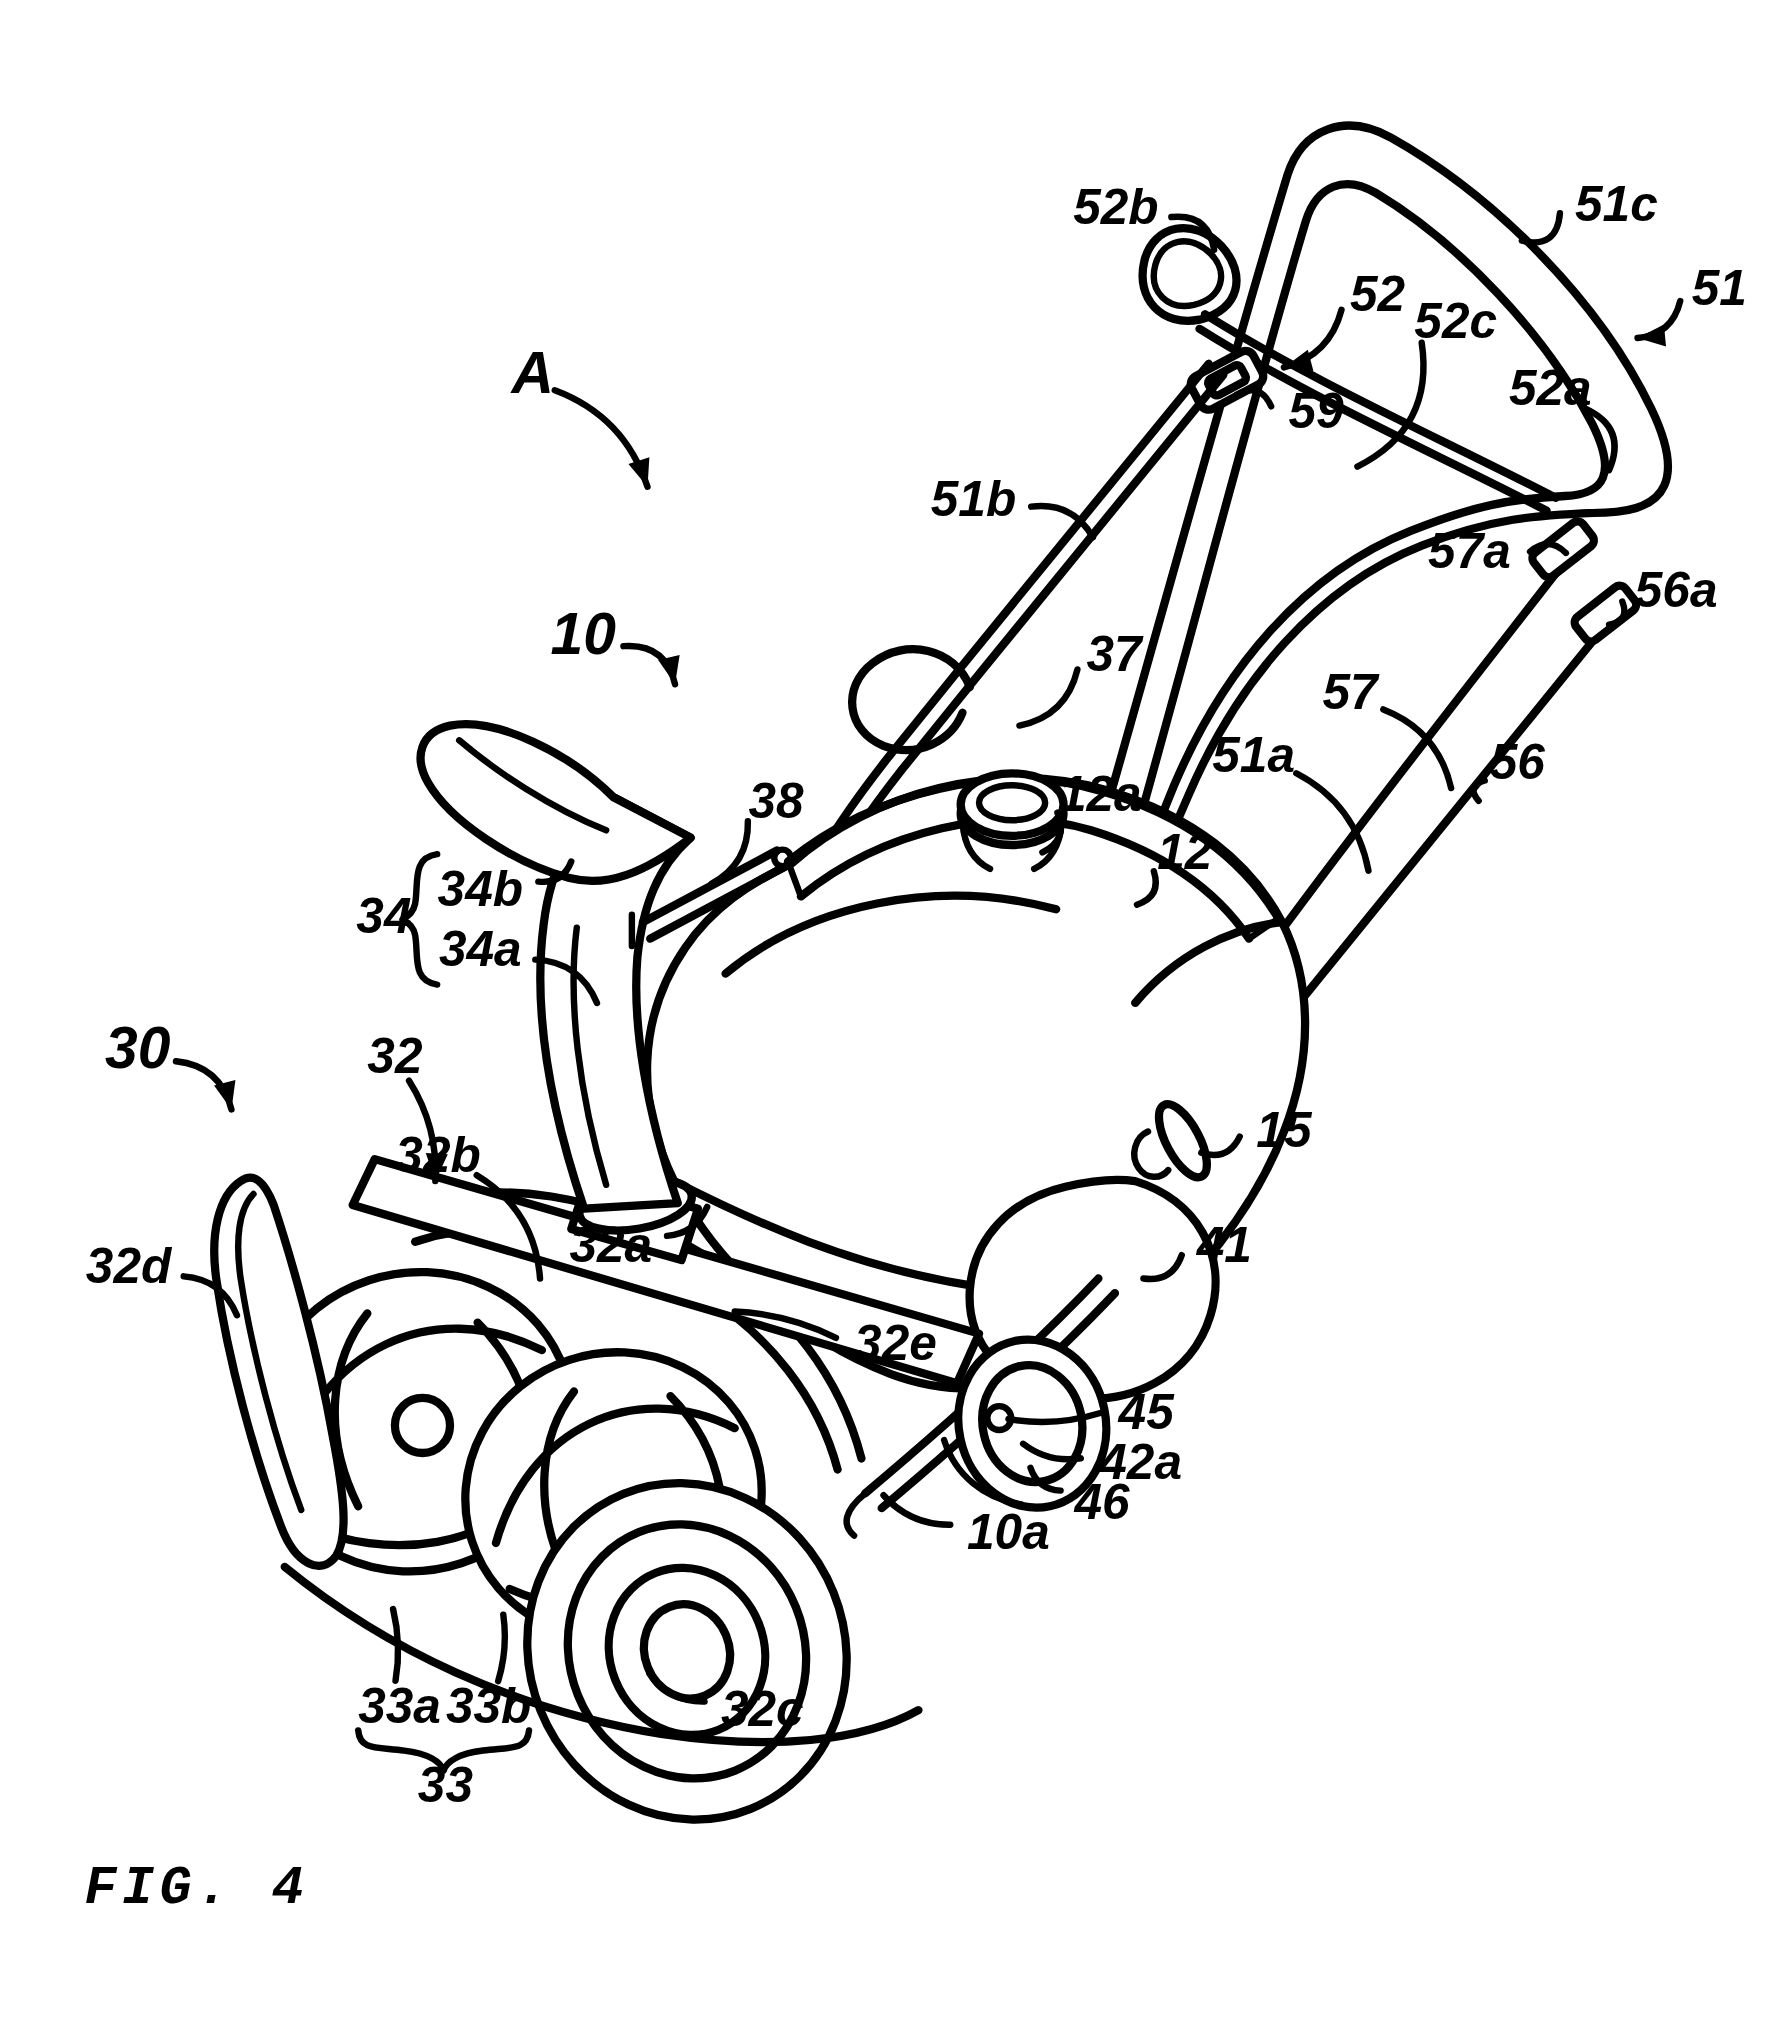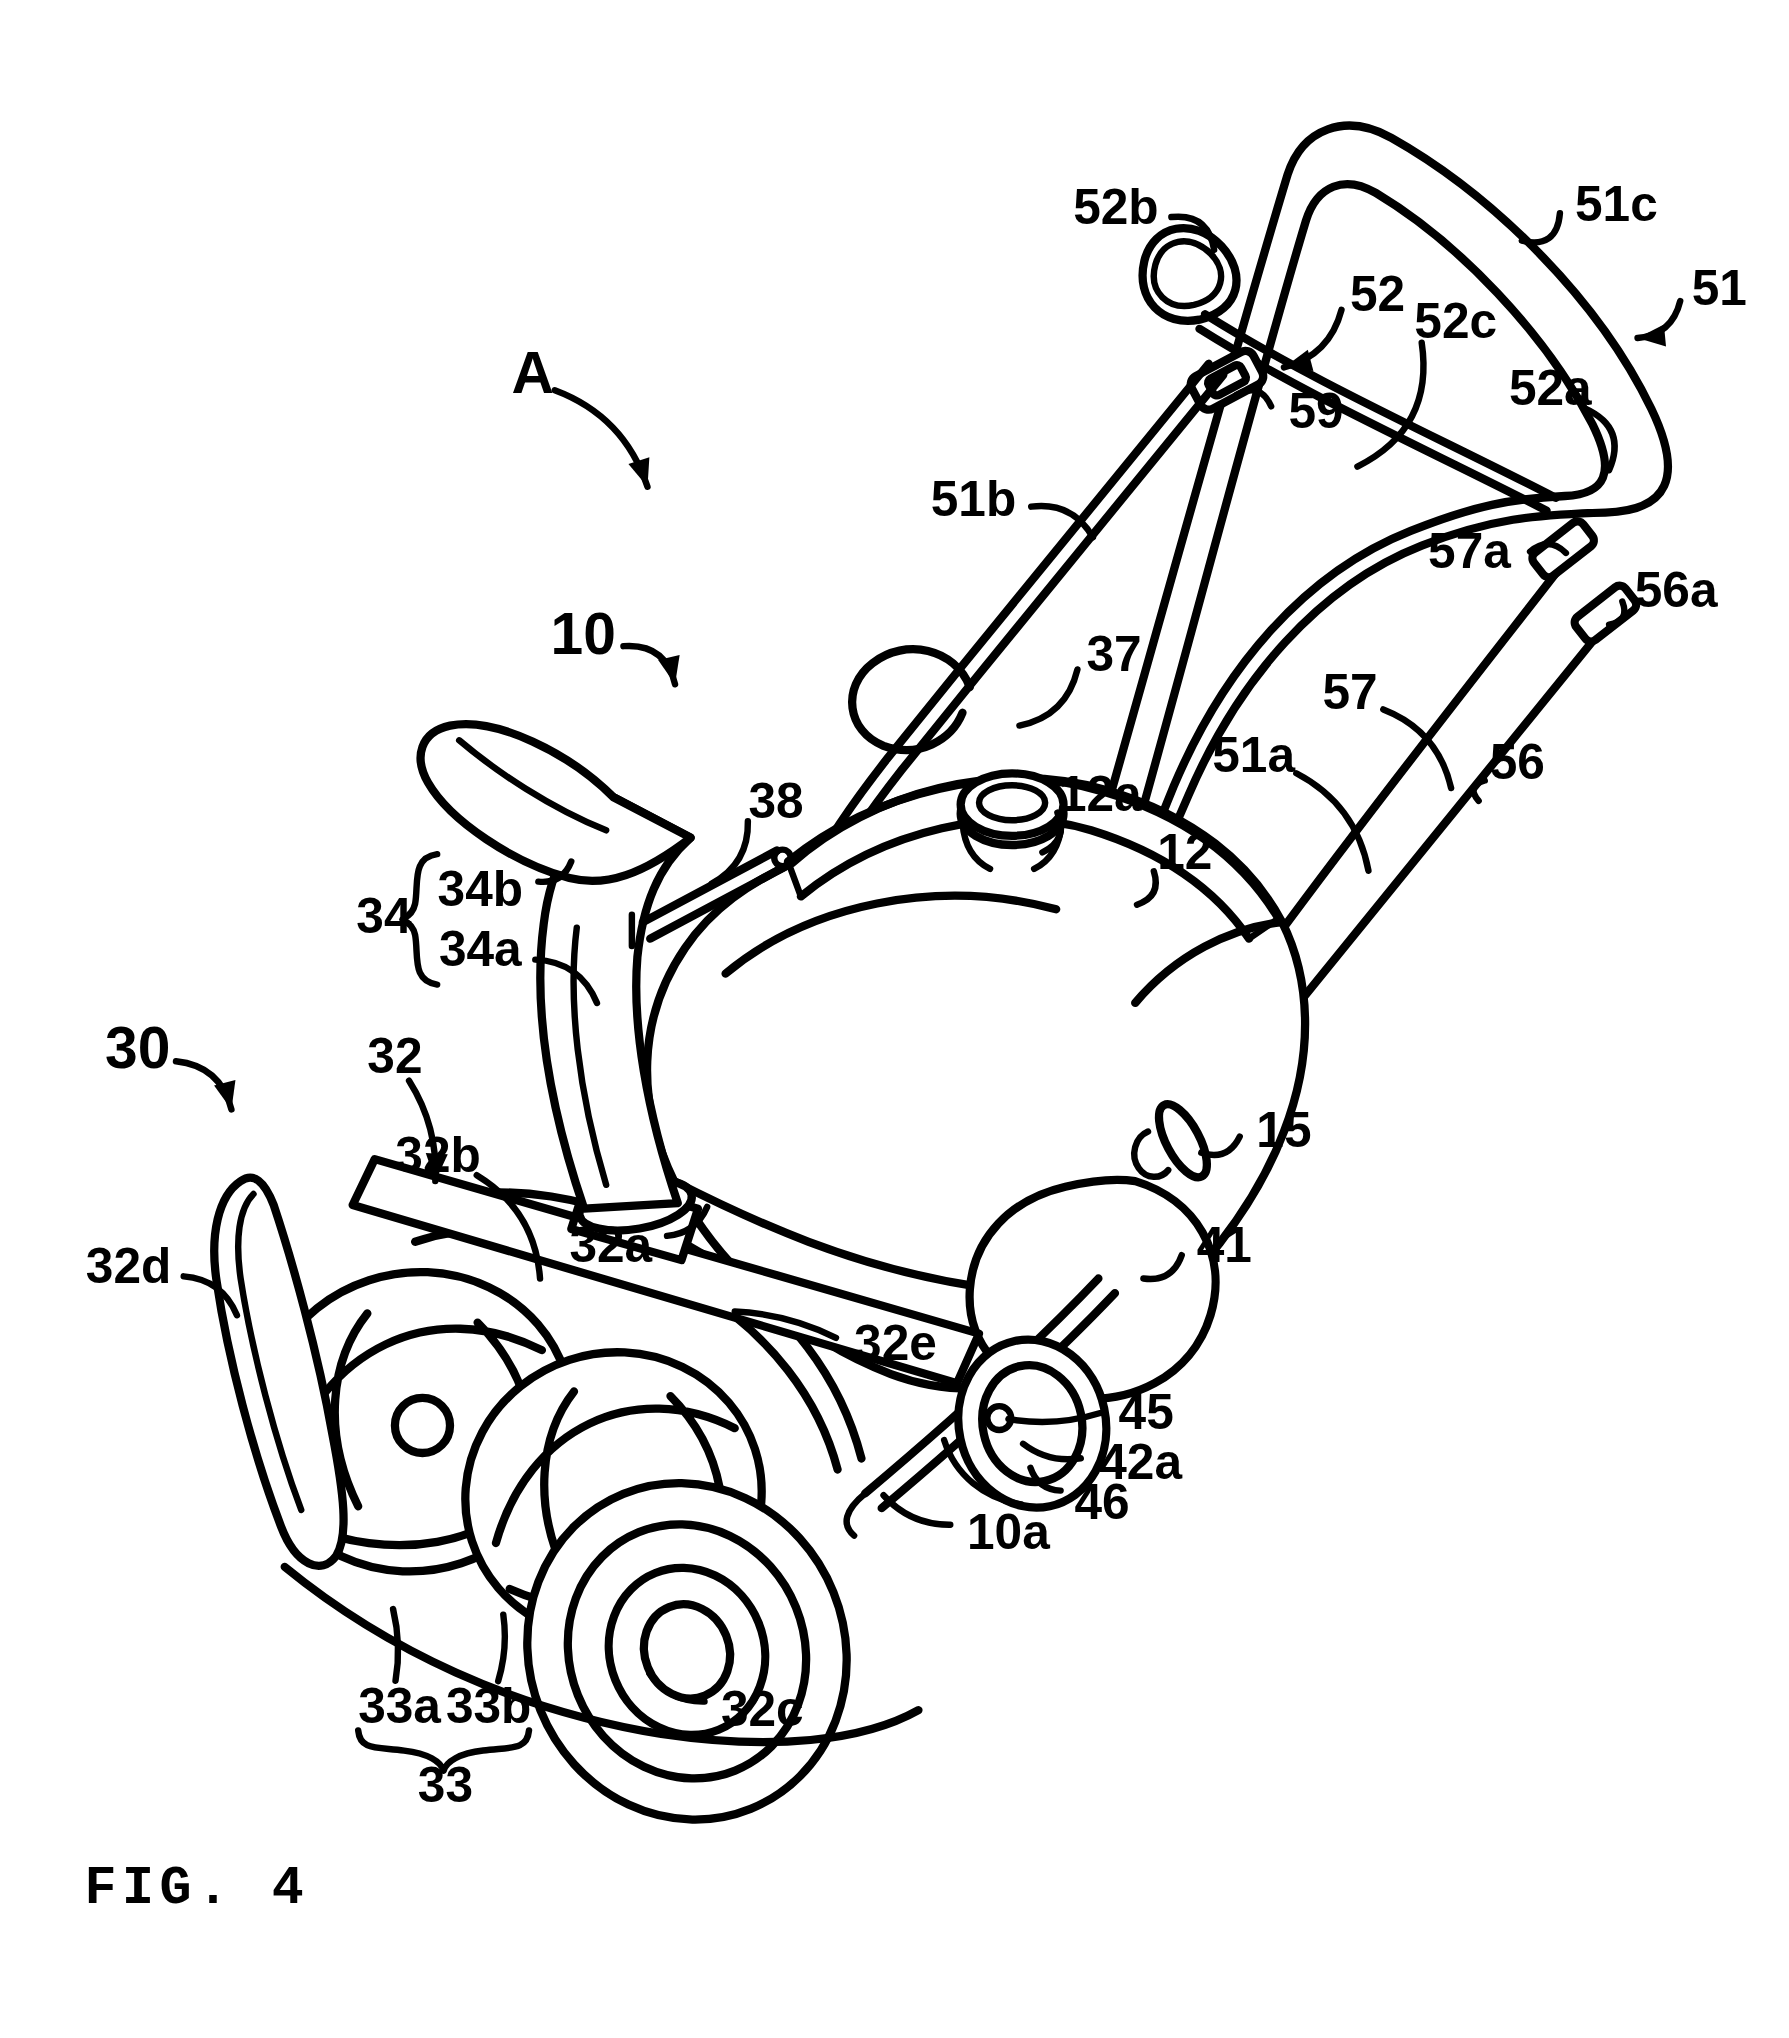--- a/index.html
+++ b/index.html
@@ -1,17 +1,17 @@
 <!DOCTYPE html>
 <html style="font-size:14.7px"><head>
 <meta charset="utf-8">
 <style>
   html,body{margin:0;padding:0;background:#ffffff;}
   body{width:1790px;height:2039px;position:relative;font-family:"Liberation Sans",sans-serif;}
-  #stage{position:absolute;left:0;top:0;width:1596px;height:2039px;}
+  #stage{position:absolute;left:0;top:0;width:1596px;height:2039px;font-style:italic;}
   svg{display:block;}
   .ink{stroke:#000;fill:none;stroke-linecap:round;stroke-linejoin:round;}
   .w9{stroke-width:9;}
   .w7{stroke-width:7;}
   .fillw{fill:#ffffff;}
   text.ref{font-family:"Liberation Sans",sans-serif;font-weight:bold;fill:#000;}
   text.cap{font-family:"Liberation Mono",monospace;font-weight:bold;fill:#000;white-space:pre;letter-spacing:6px;}
 </style>
 </head>
 <body>

